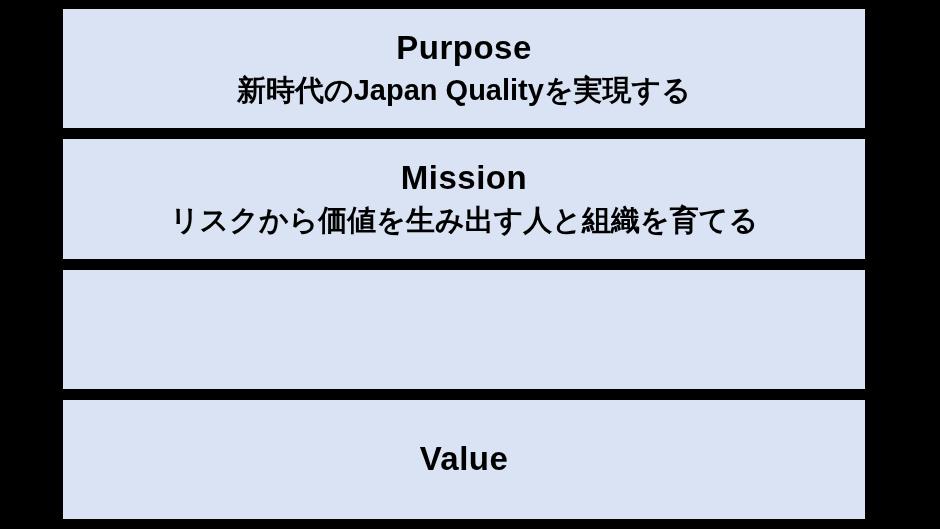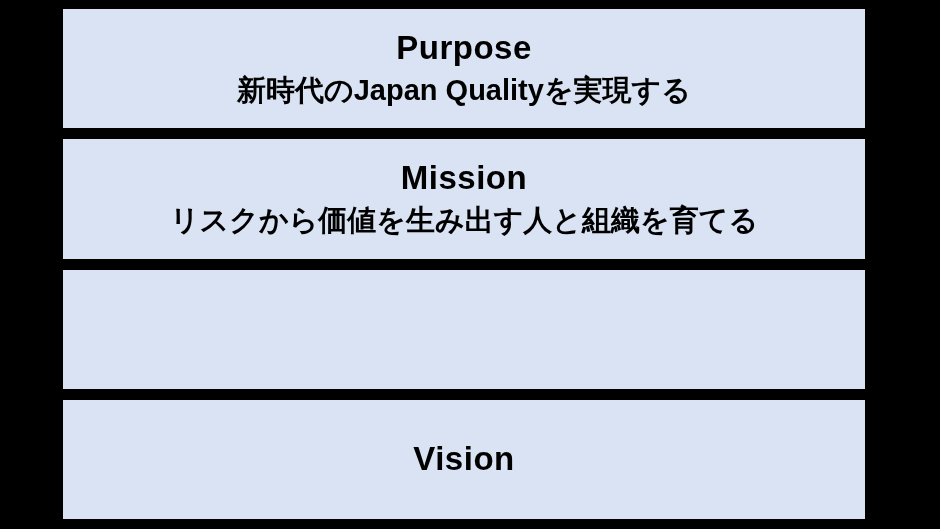--- a/index.html
+++ b/index.html
@@ -65,17 +65,17 @@
 
     <section class="box">
       <h2 class="box-title">Mission</h2>
       <p class="box-subtitle">リスクから価値を生み出す人と組織を育てる</p>
     </section>
 
     <section class="box">
     </section>
 
     <section class="box">
-      <h2 class="box-title">Vision</h2>
+      <h2 class="box-title">Value</h2>
     </section>
 
   </div>
 </div>
 
 </body></html>

